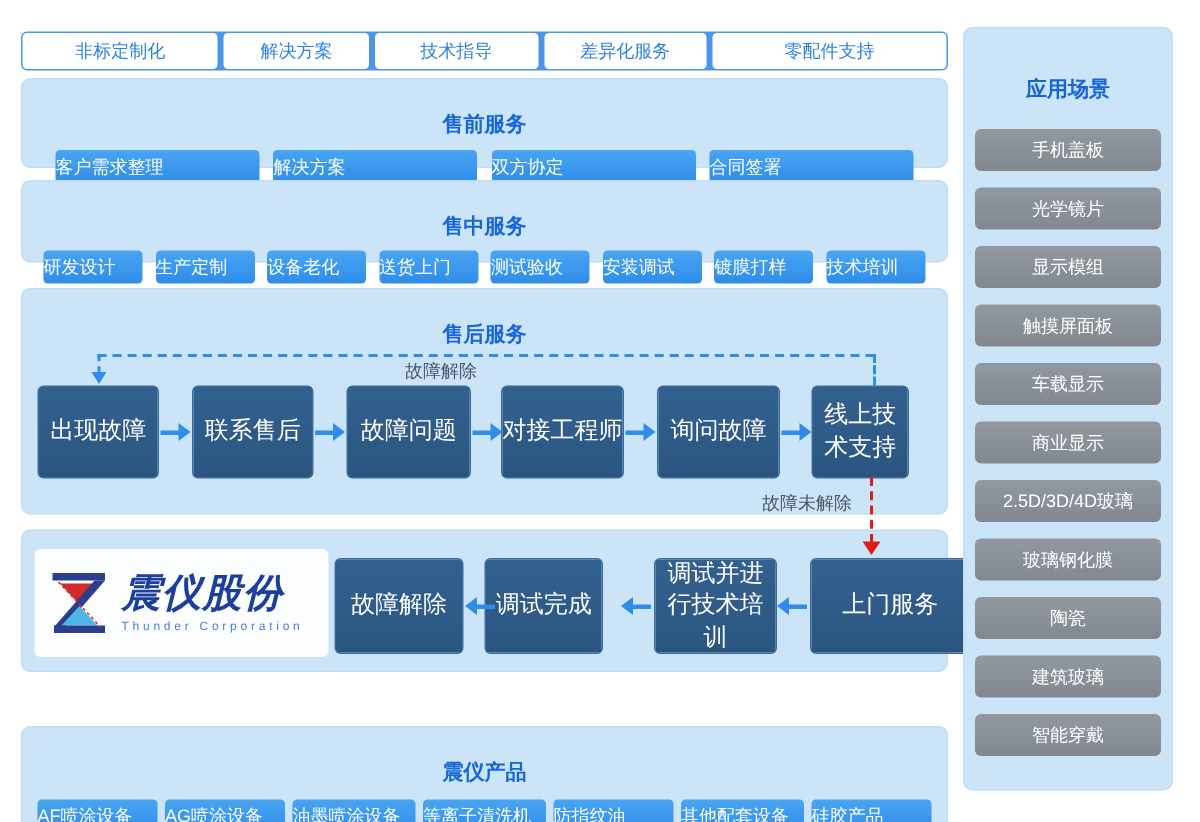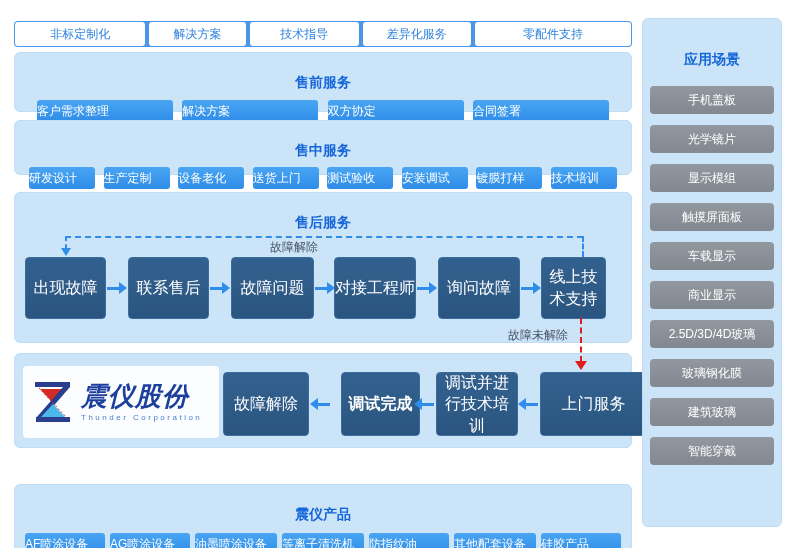--- a/index.html
+++ b/index.html
@@ -167,21 +167,21 @@
         <rect x="3" y="38" width="34" height="5" fill="#2a3d8f"></rect>
         <line x1="6" y1="9" x2="34" y2="39" stroke="#d42b26" stroke-width="1" stroke-dasharray="2,2"></line>
       </svg>
       <div class="logo-txt">
         <div class="logo-name">震仪股份</div>
         <div class="logo-sub">Thunder Corporation</div>
       </div>
     </div>
 
     <div class="flowbox" style="left:208px; width:86px;">故障解除</div>
-    <div class="flowbox" style="left:326px; width:79px;font-weight:bold;">调试完成</div>
+    <div class="flowbox" style="left:308px; width:79px;">调试完成</div>
     <div class="flowbox" style="left:421px; width:82px;">调试并进行技术培训</div>
     <div class="flowbox" style="left:525px; width:107px;">上门服务</div>
 
     <div class="arr arr-l" style="left:295px; top:44px;">
         <div class="stem"></div>
         <div class="head"></div>
       </div>
     <div class="arr arr-l" style="left:399px; top:44px;">
         <div class="stem"></div>
         <div class="head"></div>
@@ -212,18 +212,19 @@
     <div class="sec-title">应用场景</div>
     <div class="scenario-list">
       <div class="scenario">手机盖板</div>
       <div class="scenario">光学镜片</div>
       <div class="scenario">显示模组</div>
       <div class="scenario">触摸屏面板</div>
       <div class="scenario">车载显示</div>
       <div class="scenario">商业显示</div>
       <div class="scenario">2.5D/3D/4D玻璃</div>
       <div class="scenario">玻璃钢化膜</div>
+      <div class="scenario">陶瓷</div>
       <div class="scenario">建筑玻璃</div>
       <div class="scenario">智能穿戴</div>
     </div>
   </div>
 
 </div>
 
 </body></html>

